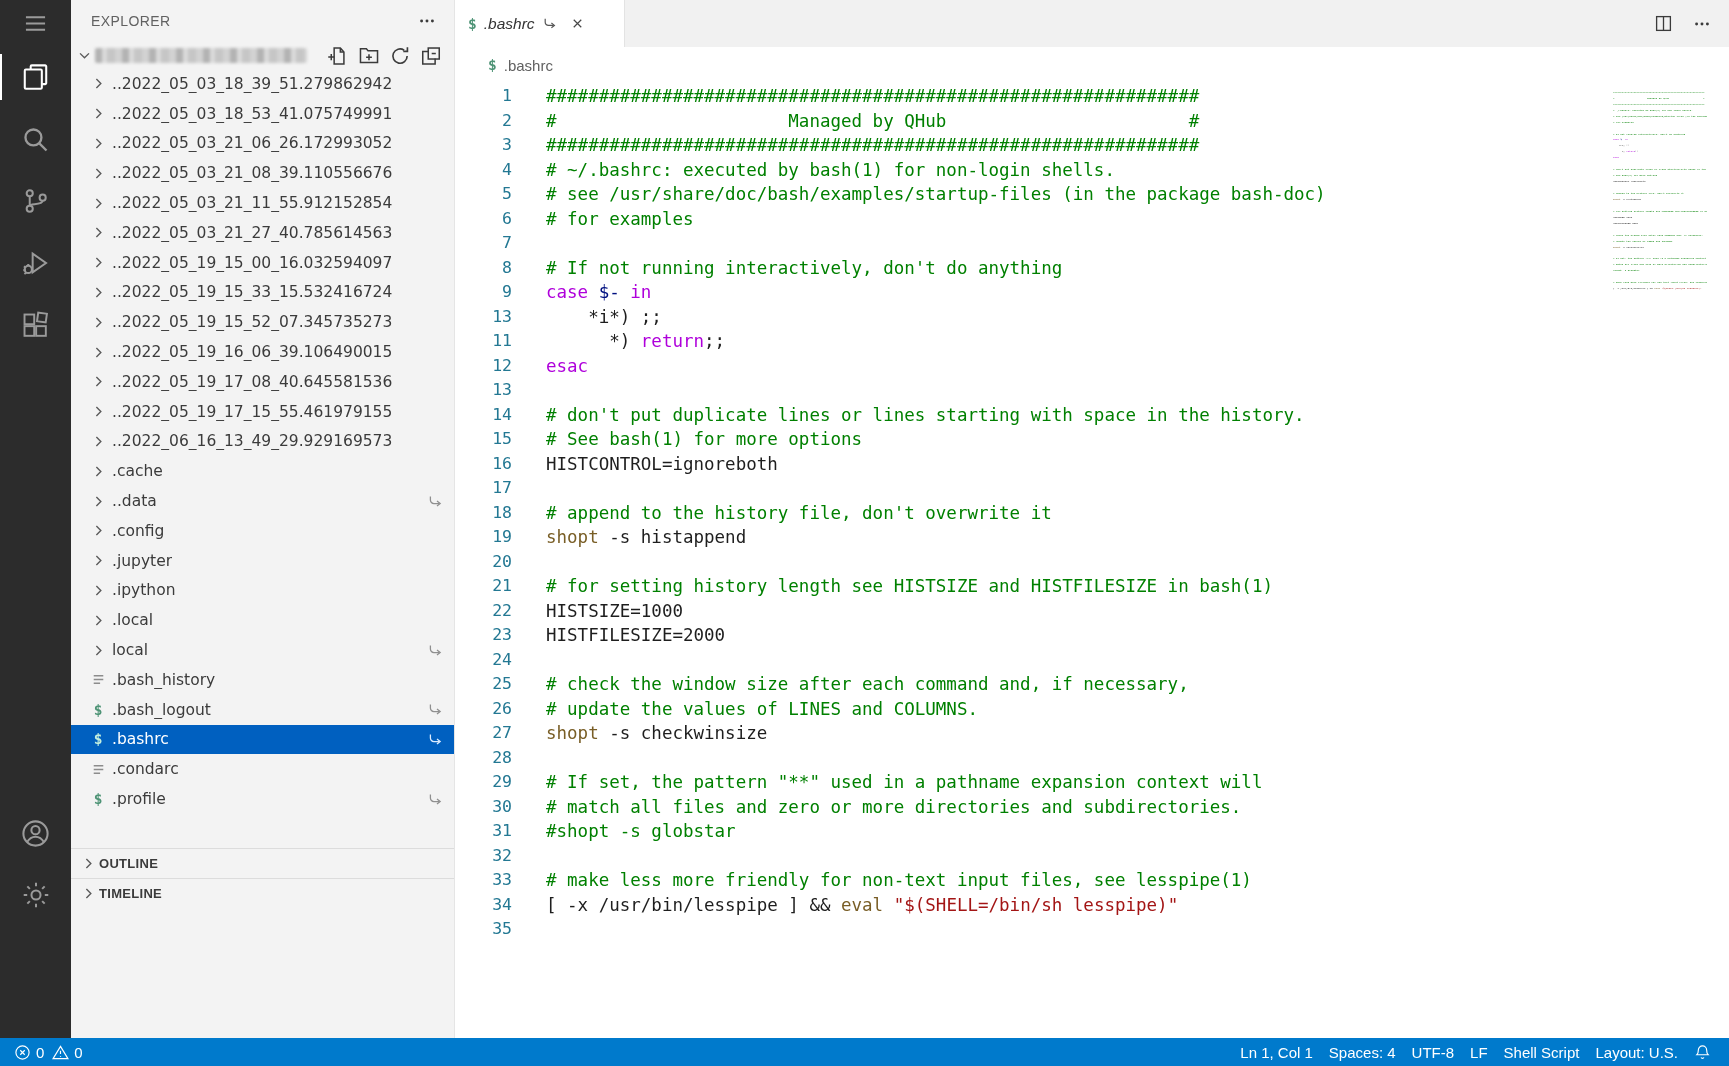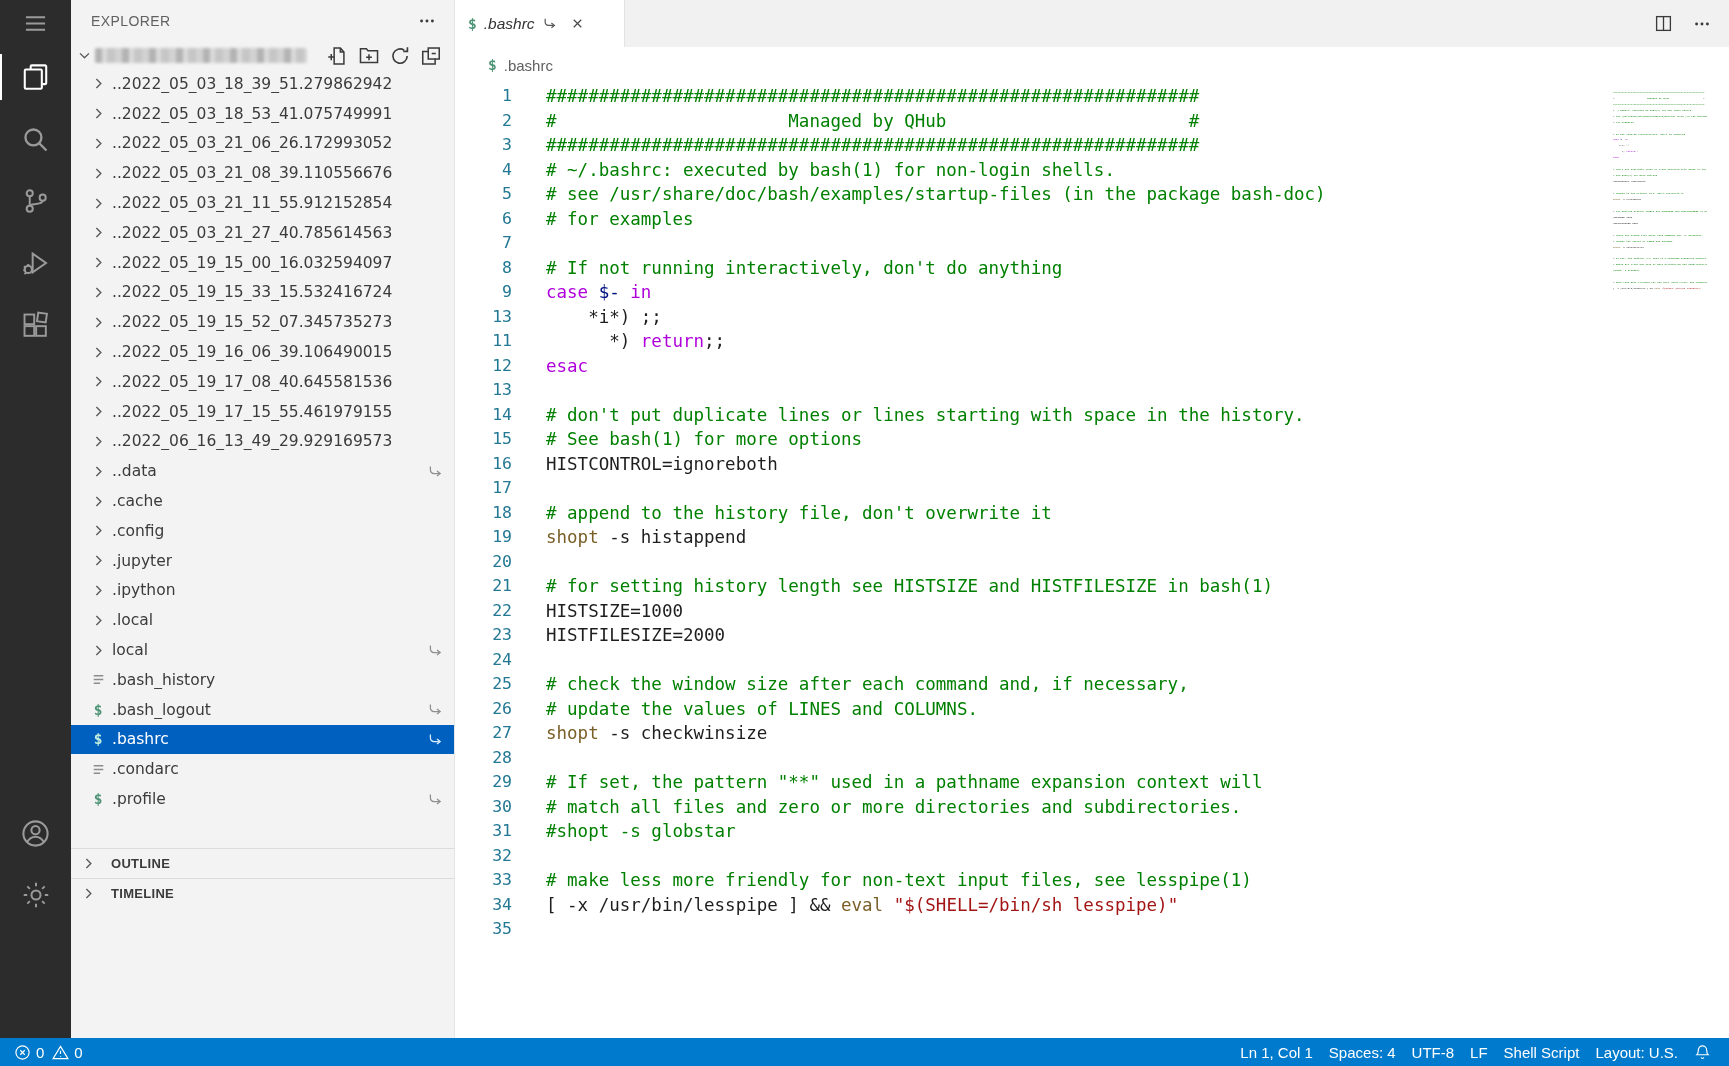--- a/index.html
+++ b/index.html
@@ -37,21 +37,21 @@
   .tree-row .twisty { margin-right:5px; }
   .tree-label { white-space:nowrap; overflow:hidden; }
   .tree-row .symlink { margin-left:auto; width:17px; height:17px; color:#8f8f8f; flex:none; }
   .tree-row.selected { background:#0060c0; color:#ffffff; }
   .tree-row.selected .symlink { color:#dcecff; }
   .shell-glyph { font-family:"DejaVu Sans Mono",monospace; font-weight:bold; font-size:14.5px;
     color:#4d9375; display:inline-flex; align-items:center; justify-content:center; }
   .tree-row.selected .shell-glyph { color:#c4f0de; }
   .sb-sections { margin-top:34px; }
   .sb-section { height:30px; display:flex; align-items:center; padding-left:8px;
-    border-top:1px solid #dcdcdc; font-weight:700; font-size:13px; letter-spacing:.3px; color:#3b3b3b; cursor:pointer;gap:12px; }
+    border-top:1px solid #dcdcdc; font-weight:700; font-size:13px; letter-spacing:.3px; color:#3b3b3b; cursor:pointer; }
   .sb-section span + span { margin-left:2px; }
 
   
   .editor-col { flex:1; display:flex; flex-direction:column; min-width:0; background:#fff; }
   .tabbar { height:47px; flex:none; background:#f1f1f1; display:flex; position:relative; }
   .tab { width:170px; background:#ffffff; display:flex; align-items:center; gap:7px;
     padding:0 8px 0 13px; font-size:15.5px; color:#333; border-right:1px solid #e3e3e3; cursor:pointer; }
   .tab-label { font-style:italic; }
   .tab-symlink { width:16px; height:16px; color:#555; display:flex; align-items:center; }
   .tab-close { margin-left:4px; width:18px; height:18px; display:flex; align-items:center; justify-content:center; color:#474747; }
@@ -312,35 +312,35 @@
               </svg>
             </span>
             <span class="tree-label">..2022_06_16_13_49_29.929169573</span>
           </div>
           <div class="tree-row">
             <span class="twisty">
               <svg width="17" height="17" viewBox="0 0 16 16" fill="none" stroke="currentColor" stroke-width="1.3">
                 <path d="M6 3.8L10.2 8 6 12.2"></path>
               </svg>
             </span>
+            <span class="tree-label">.cache</span>
+          </div>
+          <div class="tree-row">
+            <span class="twisty">
+              <svg width="17" height="17" viewBox="0 0 16 16" fill="none" stroke="currentColor" stroke-width="1.3">
+                <path d="M6 3.8L10.2 8 6 12.2"></path>
+              </svg>
+            </span>
             <span class="tree-label">..data</span>
             <span class="symlink">
               <svg width="17" height="17" viewBox="0 0 16 16" fill="none" stroke="currentColor" stroke-width="1.2">
                 <path d="M3.2 3.2v3.5a3.2 3.2 0 0 0 3.2 3.2h5.2"></path>
                 <path d="M9.4 7.5l3 2.4-3 2.4"></path>
               </svg>
             </span>
-          </div>
-          <div class="tree-row">
-            <span class="twisty">
-              <svg width="17" height="17" viewBox="0 0 16 16" fill="none" stroke="currentColor" stroke-width="1.3">
-                <path d="M6 3.8L10.2 8 6 12.2"></path>
-              </svg>
-            </span>
-            <span class="tree-label">.cache</span>
           </div>
           <div class="tree-row">
             <span class="twisty">
               <svg width="17" height="17" viewBox="0 0 16 16" fill="none" stroke="currentColor" stroke-width="1.3">
                 <path d="M6 3.8L10.2 8 6 12.2"></path>
               </svg>
             </span>
             <span class="tree-label">.config</span>
           </div>
           <div class="tree-row">

